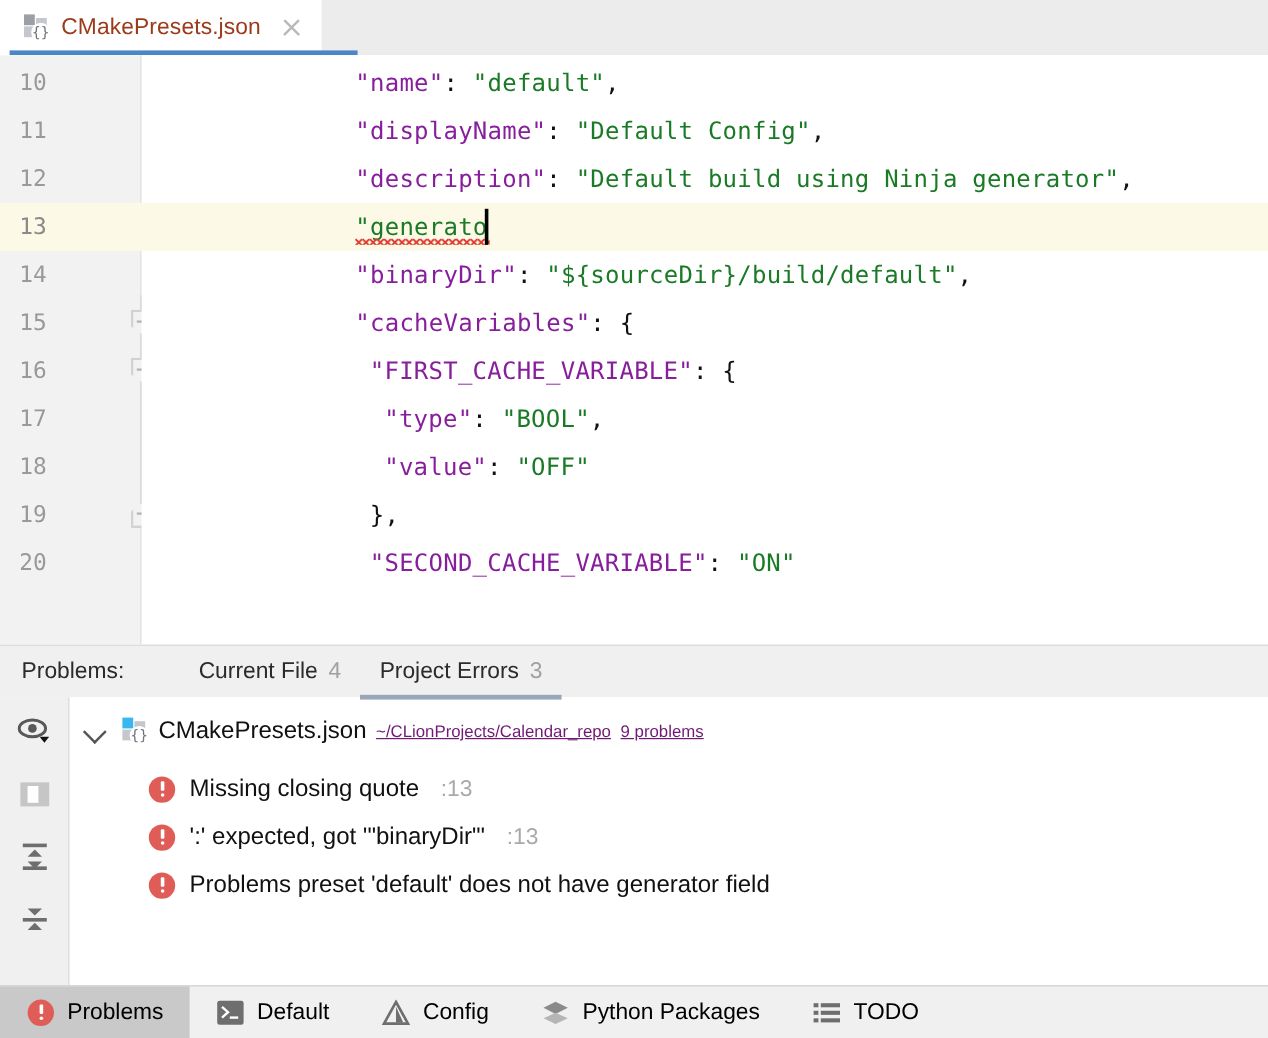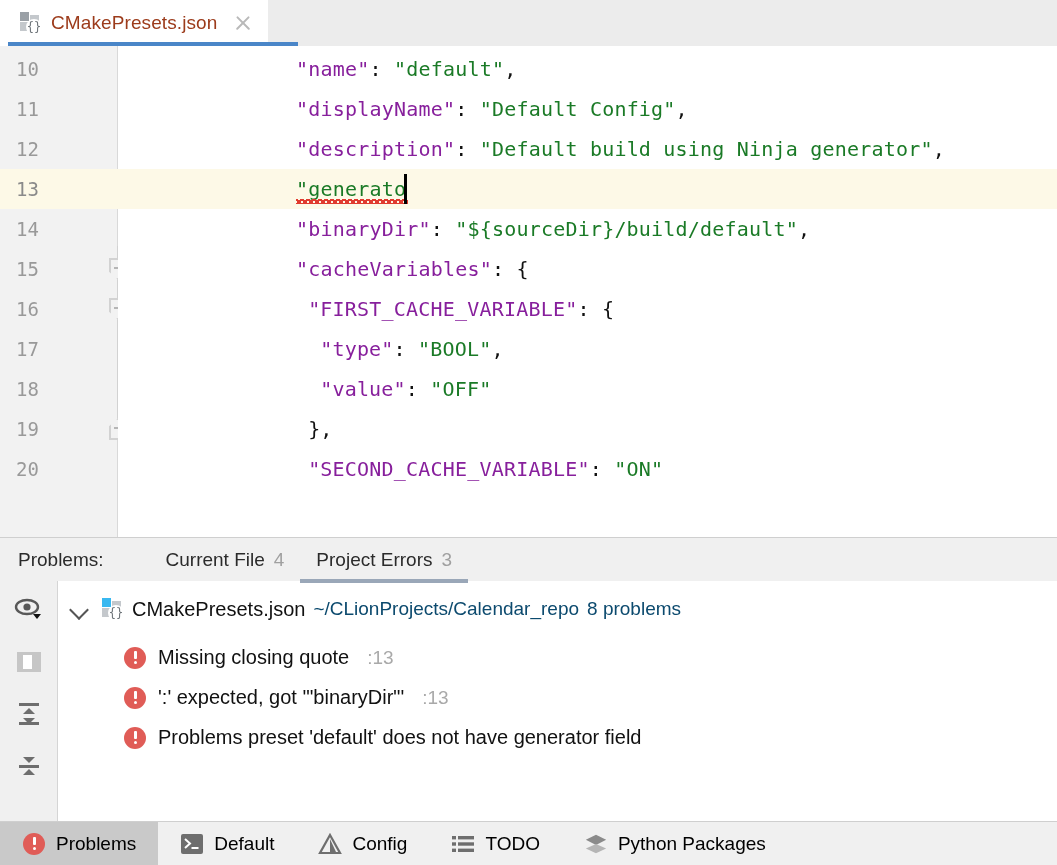--- a/index.html
+++ b/index.html
@@ -117,21 +117,21 @@
   .tool { width: 40px; height: 38px; display: flex; align-items: center; justify-content: center; cursor: pointer; position: relative; }
 
   .tree { flex: 1 1 auto; background: #ffffff; padding-top: 8px; overflow: hidden; }
   .tree-row { display: flex; align-items: center; height: 40px; padding-left: 8px; gap: 8px; cursor: default; }
   .chev { width: 26px; height: 26px; position: relative; flex: 0 0 auto; }
   .chev::after {
     content: ""; position: absolute; left: 6px; top: 7px; width: 12px; height: 12px;
     border-right: 2.4px solid #555; border-bottom: 2.4px solid #555; transform: rotate(45deg);
   }
   .tree-name { font-size: 20px; color: #111111; }
-  .tree-dim  { font-size: 19px; color: #0c4a6e; }
+  .tree-dim  { font-size: 14px; color: #701a75; text-decoration: underline; }
 
   .prob-row { display: flex; align-items: flex-end; height: 40px; padding-left: 66px; gap: 12px; cursor: default; }
   .err-icon { width: 22px; height: 22px; border-radius: 50%; background: #e05c57; position: relative; flex: 0 0 auto; }
   .err-icon::before {
     content: ""; position: absolute; left: 9.5px; top: 4px; width: 3px; height: 8px; background: #fff; border-radius: 1px;
   }
   .err-icon::after {
     content: ""; position: absolute; left: 9.5px; top: 14px; width: 3px; height: 3px; background: #fff; border-radius: 50%;
   }
   .prob-text { font-size: 20px; color: #111111; }
@@ -259,21 +259,21 @@
         <div class="tree-row">
           <span class="chev"></span>
           <span class="json-icon blue">
             <span class="sq-a"></span>
               <span class="sq-b"></span>
               <span class="sq-c"></span>
             <span class="braces">{}</span>
           </span>
           <span class="tree-name">CMakePresets.json</span>
           <span class="tree-dim">~/CLionProjects/Calendar_repo</span>
-          <span class="tree-dim">8 problems</span>
+          <span class="tree-dim">9 problems</span>
         </div>
 
         <div class="prob-row">
           <span class="err-icon"></span>
           <span class="prob-text">Missing closing quote</span>
           <span class="prob-line">:13</span>
         </div>
         <div class="prob-row">
           <span class="err-icon"></span>
           <span class="prob-text">':' expected, got '"binaryDir"'</span>
@@ -306,37 +306,37 @@
       <span>Default</span>
     </div>
     <div class="sb-item">
       <span class="sb-icon">
         <svg width="24" height="22" viewBox="0 0 24 22">
           <path d="M12 2 L22 20 L2 20 Z" fill="none" stroke="#6e6e6e" stroke-width="2.2"></path>
           <path d="M12 6 L18 19 L12 19 Z" fill="#6e6e6e"></path>
         </svg>
       </span>
       <span>Config</span>
+    </div>
+    <div class="sb-item">
+      <span class="sb-icon">
+        <svg width="26" height="24" viewBox="0 0 26 24">
+          <path d="M13 2 L24 7.5 L13 13 L2 7.5 Z" fill="#8a8a8a"></path>
+          <path d="M13 12 L24 17 L13 22 L2 17 Z" fill="#b5b5b5"></path>
+        </svg>
+      </span>
+      <span>Python Packages</span>
     </div>
     <div class="sb-item">
       <span class="sb-icon">
         <svg width="24" height="22" viewBox="0 0 24 22">
           <rect x="1" y="3" width="4" height="3.4" fill="#6e6e6e"></rect>
           <rect x="7" y="3" width="16" height="3.4" fill="#6e6e6e"></rect>
           <rect x="1" y="9.3" width="4" height="3.4" fill="#6e6e6e"></rect>
           <rect x="7" y="9.3" width="16" height="3.4" fill="#6e6e6e"></rect>
           <rect x="1" y="15.6" width="4" height="3.4" fill="#6e6e6e"></rect>
           <rect x="7" y="15.6" width="16" height="3.4" fill="#6e6e6e"></rect>
         </svg>
       </span>
       <span>TODO</span>
     </div>
-    <div class="sb-item">
-      <span class="sb-icon">
-        <svg width="26" height="24" viewBox="0 0 26 24">
-          <path d="M13 2 L24 7.5 L13 13 L2 7.5 Z" fill="#8a8a8a"></path>
-          <path d="M13 12 L24 17 L13 22 L2 17 Z" fill="#b5b5b5"></path>
-        </svg>
-      </span>
-      <span>Python Packages</span>
-    </div>
   </div>
 </div>
 
 </body></html>

